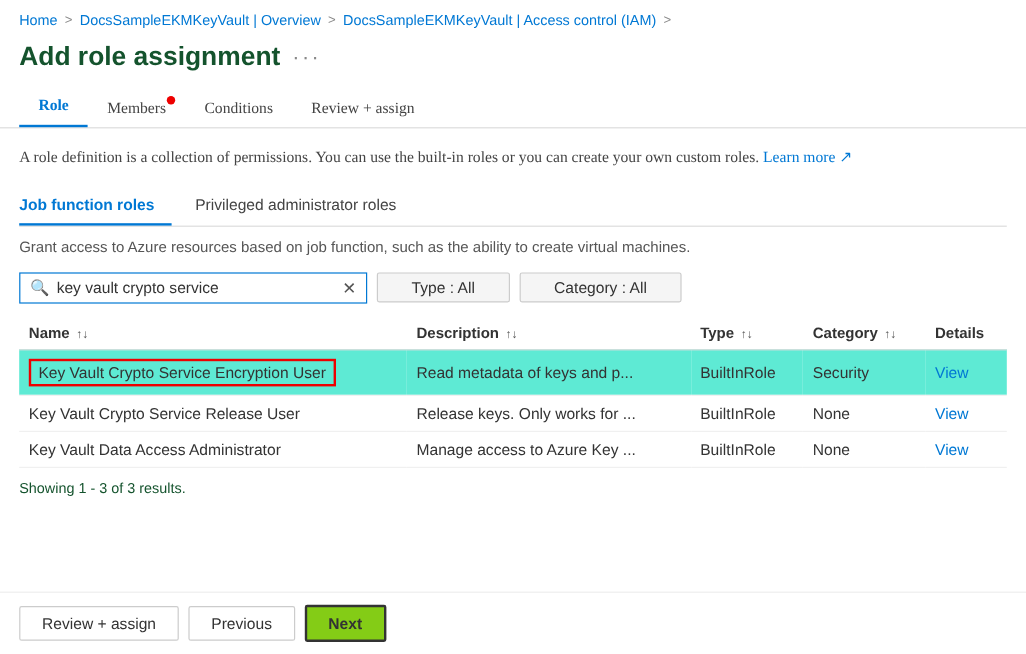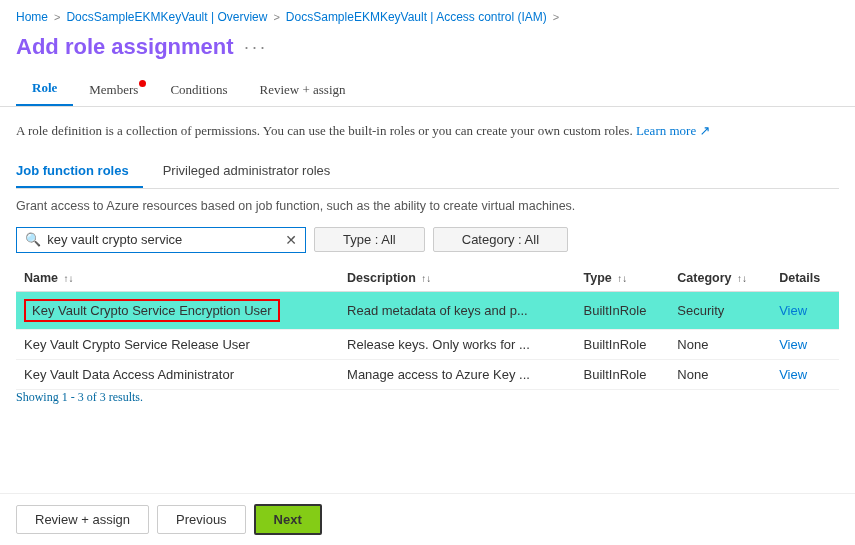--- a/index.html
+++ b/index.html
@@ -31,21 +31,21 @@
 
     .page-header {
       display: flex;
       align-items: center;
       gap: 10px;
       padding: 4px 16px 12px 16px;
     }
     .page-title {
       font-size: 22px;
       font-weight: 600;
-      color: #8b5cf6;
+      color: #14532d;
     }
     .more-icon {
       color: #888;
       font-size: 18px;
       cursor: pointer;
       letter-spacing: 2px;
     }
 
     .tabs-nav {
       display: flex;
@@ -199,23 +199,23 @@
       display: inline-block;
     }
     .view-link {
       color: #0078d4;
       text-decoration: none;
       cursor: pointer;
     }
 
     .showing-text {
       font-size: 12px;
-      color: #0369a1;
+      color: #14532d;
+      margin-top: 10px;
       margin-bottom: 14px;
-      font-family: Liberation Serif, serif;
     }
 
     .action-bar {
       display: flex;
       align-items: center;
       gap: 8px;
       padding: 10px 16px;
       border-top: 1px solid #eee;
       position: absolute;
       bottom: 0;

